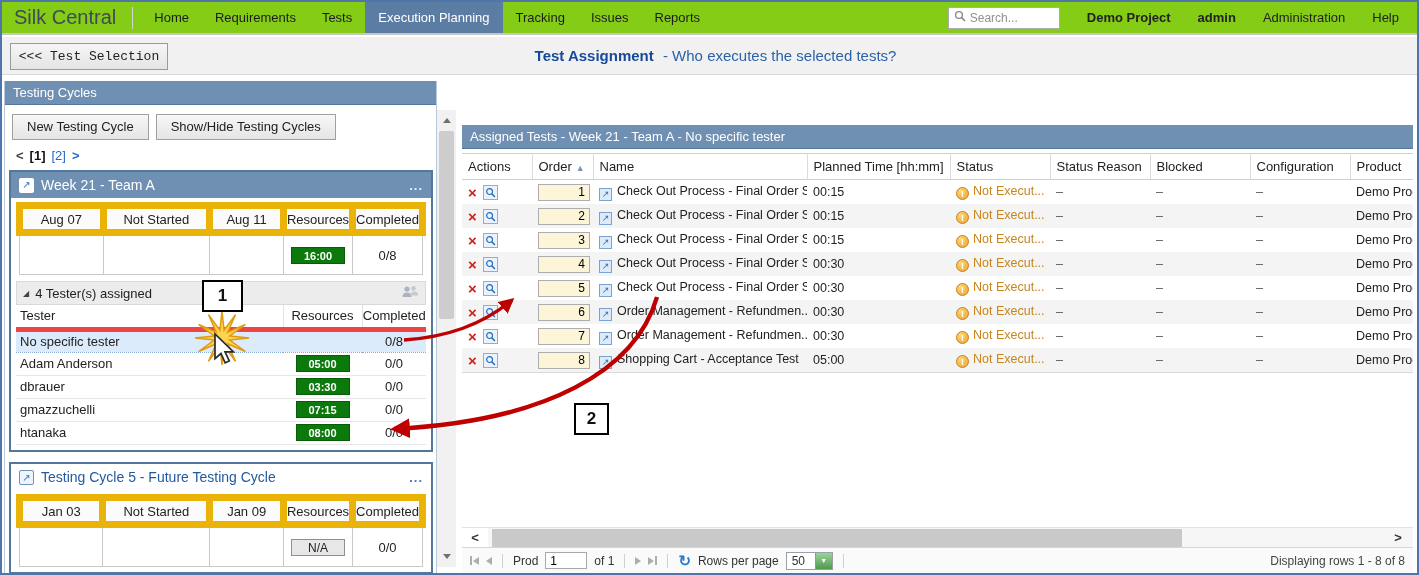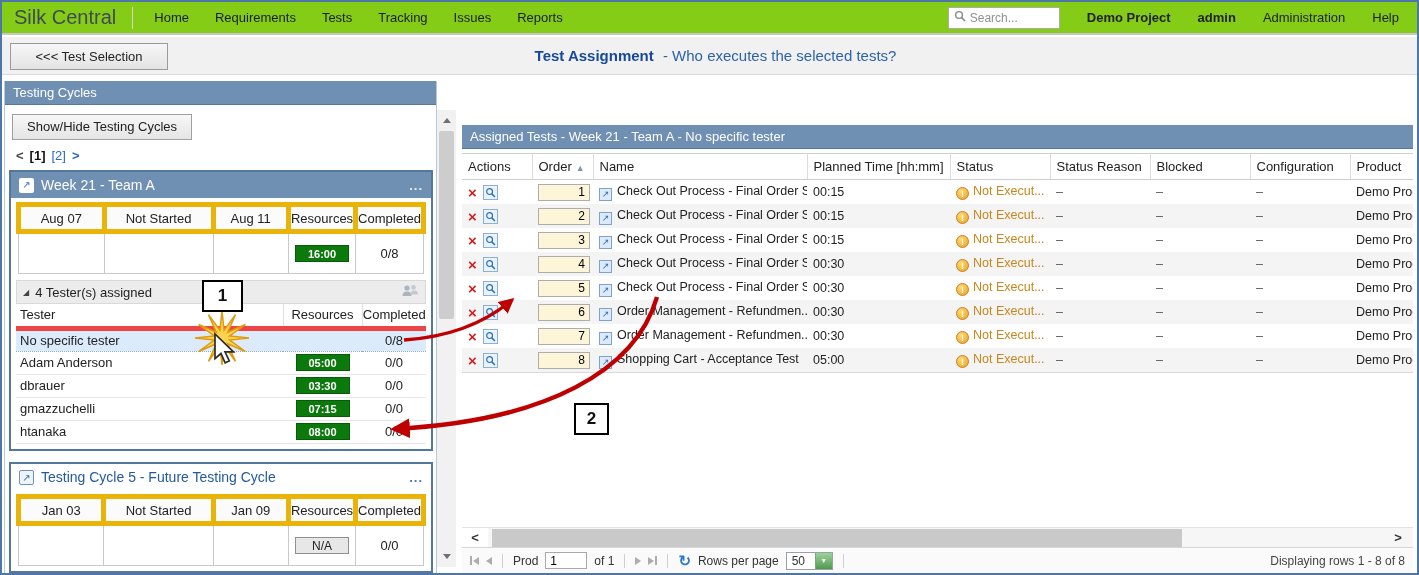--- a/index.html
+++ b/index.html
@@ -18,21 +18,21 @@
   .top-right { margin-left:auto; display:flex; align-items:center; gap:27px; padding-right:18px; font-size:13px; }
   .searchbox { width:112px; height:22px; border:1px solid #ababab; display:flex; align-items:center; padding:0 5px; gap:4px; background:#fff; }
   .search-glyph { flex:0 0 auto; }
   .search-input { border:none; outline:none; width:80px; font-size:12px; color:#555; font-family:"Liberation Sans",sans-serif; }
   .search-input::placeholder { color:#909090; }
   .bold { font-weight:bold; }
 
   
   .toolbar { position:absolute; left:2px; top:37px; right:2px; height:38px; background:#f1f1f1; border-bottom:1px solid #d9d9d9; z-index:4; }
   .back-btn { position:absolute; left:8px; top:6px; width:158px; height:27px; background:linear-gradient(#f6f6f6,#e4e4e4);
-              border:1px solid #9a9a9a; font-size:13px; color:#222; text-align:center; line-height:25px; cursor:default; }
+              border:1px solid #9a9a9a; font-size:13px; color:#222; text-align:center; line-height:25px; cursor:default;font-family:Liberation Mono, monospace; }
   .page-title { position:absolute; left:12px; right:0; top:0; height:38px; text-align:center; line-height:38px; font-size:15px; }
   .page-title .t-bold { font-weight:bold; color:#16499b; }
   .page-title .t-rest { color:#2b62a8; margin-left:5px; }
 
   
   .left-panel { position:absolute; left:4px; top:81px; width:433px; bottom:2px; background:#fff; overflow:hidden;
                 border-left:1px solid #b9c8db; border-right:1px solid #b9c8db; }
   .lp-header { height:24px; background:#7090b3; color:#fff; font-size:13px; line-height:24px; padding-left:8px;
                border-bottom:1px solid #54779e; }
   .lp-buttons { position:absolute; left:7px; top:33px; display:flex; gap:7px; }
@@ -52,21 +52,21 @@
   .card2 .card-header { background:#fff; color:#235a9e; }
   .open-icon { width:15px; height:15px; border-radius:2px; font-size:10px; line-height:14px; text-align:center; flex:0 0 auto; }
   .card1 .open-icon { background:#fff; color:#2f6bb0; }
   .card2 .open-icon { background:#eef4fb; color:#2f6bb0; border:1px solid #6d93bd; }
   .dots { margin-left:auto; font-weight:bold; letter-spacing:1px; font-size:13px; }
   .card1 .dots { color:#e9eff7; }
   .card2 .dots { color:#4a7ab5; }
   .card-body { padding:4px 5px 5px 5px; }
 
   .datetable { width:100%; border-collapse:collapse; font-size:13px; color:#222; }
-  .datetable th { border:5px solid #eab308; background:#fbfbfb; font-weight:normal; height:27px; }
+  .datetable th { border:7px solid #eab308; background:#fbfbfb; font-weight:normal; height:27px; }
   .datetable td { border:1px solid #c9c9c9; height:42px; text-align:center; }
   .dt-c1{width:24%;} .dt-c2{width:30%;} .dt-c3{width:21%;} .dt-c4{width:13%;} .dt-c5{width:12%;}
 
   .badge { display:inline-block; min-width:54px; height:17px; line-height:16px; font-size:11px; font-weight:bold; text-align:center; }
   .badge.green { background:#0c790c; border:1px solid #085c08; color:#fff; }
   .badge.na { background:#e7e7e7; border:1px solid #8f8f8f; color:#222; font-weight:normal; font-size:12px; }
 
   .testers-strip { margin-top:6px; height:24px; background:#ececec; border:1px solid #d9d9d9; display:flex; align-items:center;
                    padding:0 6px; gap:6px; font-size:13px; color:#222; }
   .tri { font-size:8px; color:#444; }
@@ -149,20 +149,21 @@
 </head>
 <body>
 
 <div class="topbar">
   <div class="logo">Silk Central</div>
   <div class="logo-sep"></div>
   <div class="nav" id="nav">
       <div class="nav-item">Home</div>
       <div class="nav-item">Requirements</div>
       <div class="nav-item">Tests</div>
+      <div class="nav-item active">Execution Planning</div>
       <div class="nav-item">Tracking</div>
       <div class="nav-item">Issues</div>
       <div class="nav-item">Reports</div>
     </div>
   <div class="top-right">
     <div class="searchbox">
       <span class="search-glyph">
         <svg width="12" height="12" viewBox="0 0 12 12">
             <circle cx="5" cy="5" r="3.4" fill="none" stroke="#8a8a8a" stroke-width="1.4"></circle>
             <line x1="7.6" y1="7.6" x2="11" y2="11" stroke="#8a8a8a" stroke-width="1.6"></line>
@@ -182,20 +183,21 @@
     <span class="t-bold">Test Assignment</span>
     <span class="t-rest">- Who executes the selected tests?</span>
   </div>
   <button class="back-btn">&lt;&lt;&lt; Test Selection</button>
 </div>
 
 <div class="left-panel">
   <div class="lp-header">Testing Cycles</div>
 
   <div class="lp-buttons">
+    <button class="btn">New Testing Cycle</button>
     <button class="btn">Show/Hide Testing Cycles</button>
   </div>
 
   <div class="lp-pager">
     <span class="pg-prev">&lt;</span>
     <span class="pg-cur">[1]</span>
     <span class="pg-link">[2]</span>
     <span class="pg-next">&gt;</span>
   </div>
 

